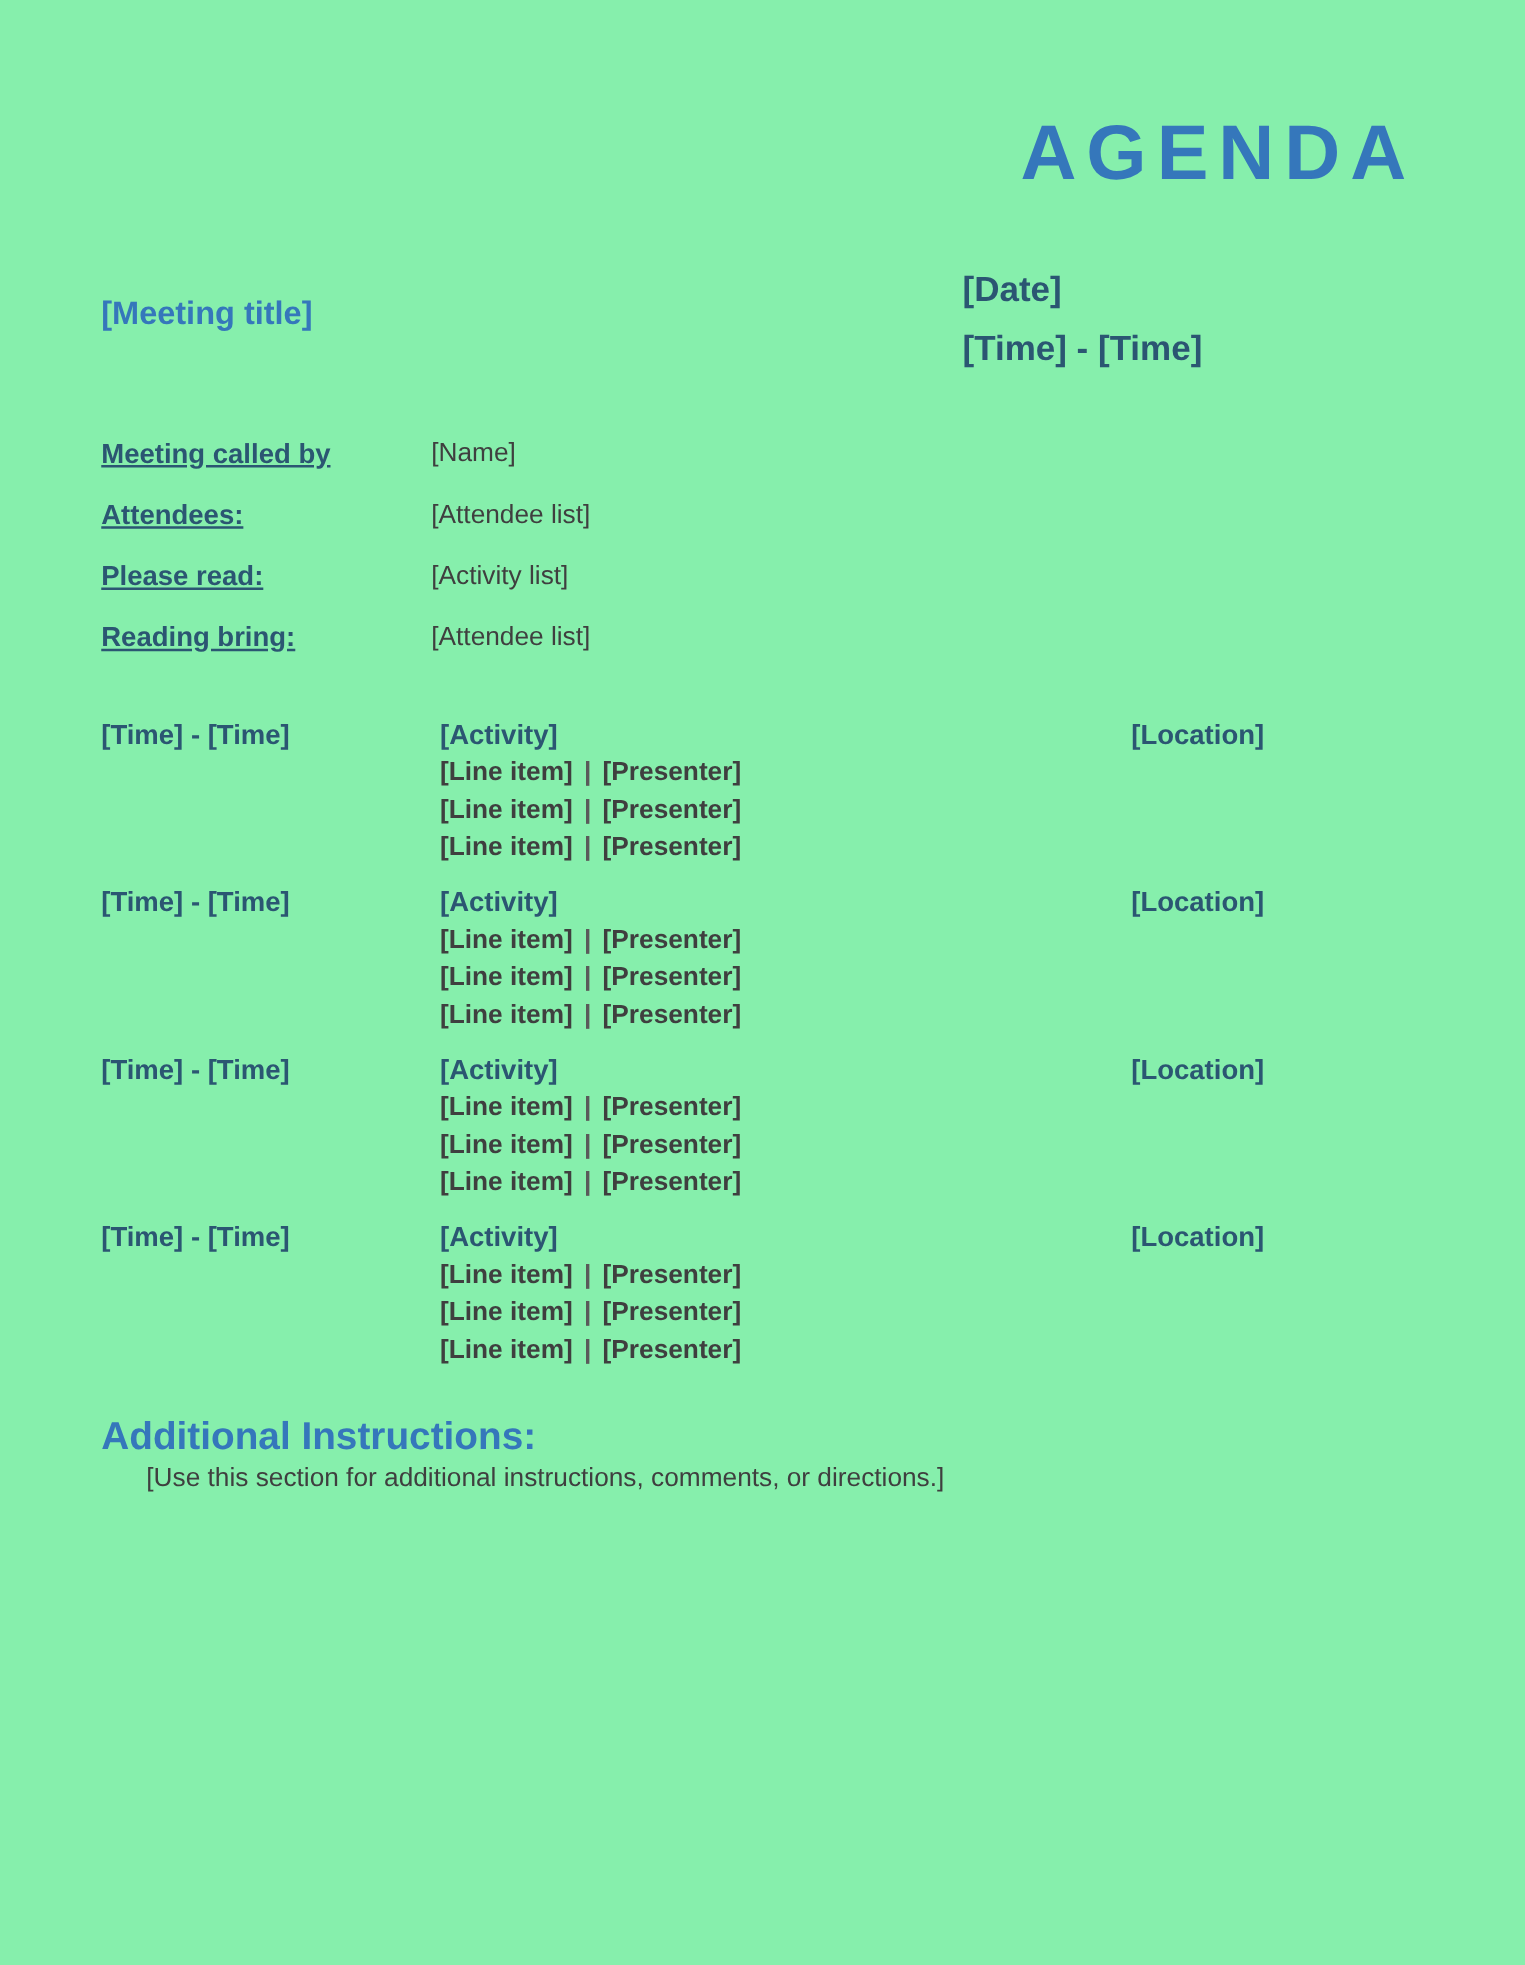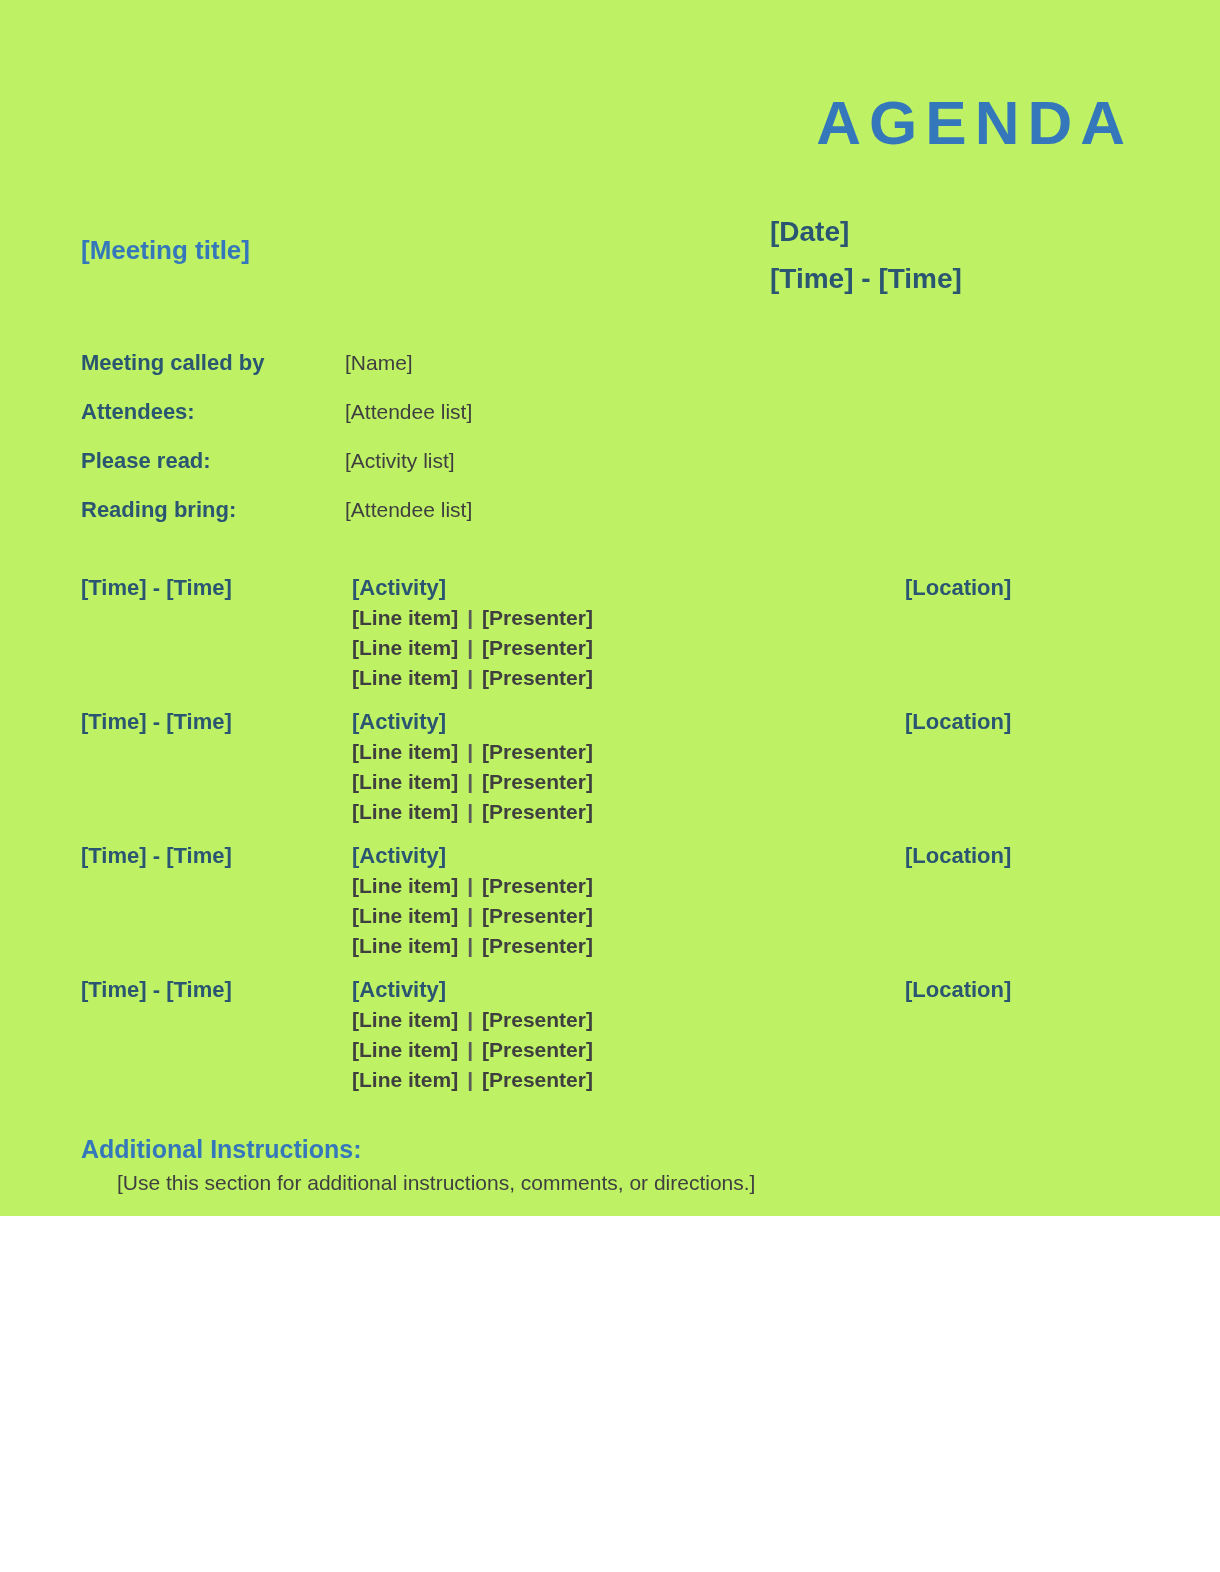--- a/index.html
+++ b/index.html
@@ -1,20 +1,20 @@
 <!DOCTYPE html>
 <html><head>
 <meta charset="utf-8">
 <style>
   html, body { margin: 0; padding: 0; background: #ffffff; }
   .page {
     position: relative;
     width: 1220px;
-    height: 1216px;
-    background: #bef264;
+    height: 1572px;
+    background: #86efac;
     font-family: "Liberation Sans", sans-serif;
     color: #3F3F3F;
     overflow: hidden;
   }
 
   
   .doc-title {
     position: absolute;
     top: 84px;
     right: 87px;
@@ -56,20 +56,21 @@
     top: 338px;
     display: grid;
     grid-template-columns: 264px auto;
     grid-auto-rows: 49px;
     align-items: center;
   }
   .details .label {
     font-weight: 700;
     font-size: 22px;
     color: #2B5672;
+    text-decoration: underline;
   }
   .details .value {
     font-size: 21px;
     color: #3F3F3F;
   }
 
   
   .sessions {
     position: absolute;
     left: 81px;
@@ -102,21 +103,21 @@
   }
 
   
   .additional {
     position: absolute;
     left: 81px;
     top: 1132px;
     width: 1058px;
   }
   .additional .add-heading {
-    font-size: 25px;
+    font-size: 31px;
     font-weight: 700;
     line-height: 34px;
     color: #3577BB;
   }
   .additional .add-body {
     font-size: 21px;
     line-height: 30px;
     margin-top: 2px;
     color: #3F3F3F;
     margin-left: 36px;

